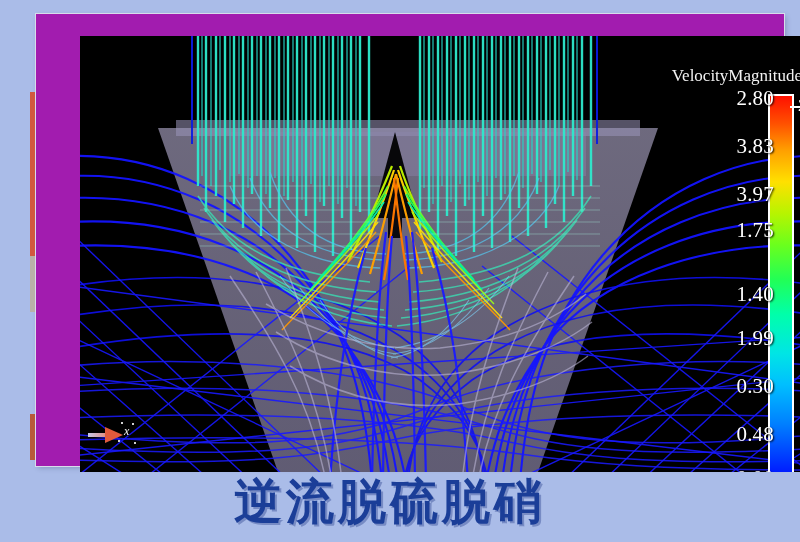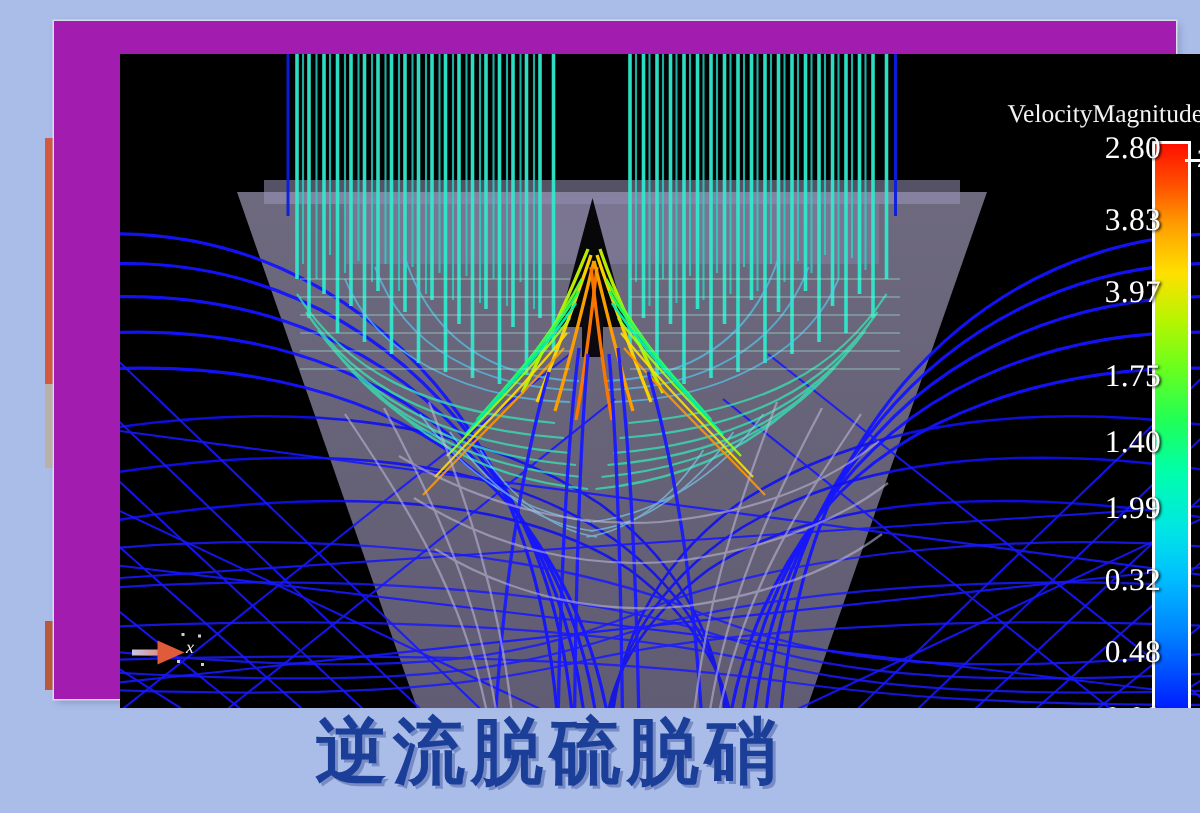--- a/index.html
+++ b/index.html
@@ -117,20 +117,21 @@
   .axis-spark{position:absolute;width:2px;height:2px;background:#cfcfcf;}
 
   
   #caption{
     position:absolute;left:0;top:470px;width:732px;text-align:center;
     color:#1b3e98;
     font-family:"DejaVu Sans", sans-serif;
     font-size:48px;font-weight:bold;letter-spacing:4px;
     text-shadow:2px 2px 0 rgba(25,50,130,.35);
     line-height:62px;
+    padding-left:24px;
   }
 </style>
 </head>
 <body>
 
 <div id="slide">
 
   <div id="frame">
 
     <div class="edge-stripe" id="stripe-a"></div>
@@ -393,24 +394,24 @@
         </svg>
 
         <div id="colorbar-wrap">
           <div id="cbar-title">VelocityMagnitude</div>
 
           <div id="cbar-bar"></div>
 
           <div class="cbar-tick-label" style="top:20px">2.80</div>
           <div class="cbar-tick-label" style="top:68px">3.83</div>
           <div class="cbar-tick-label" style="top:116px">3.97</div>
-          <div class="cbar-tick-label" style="top:172px">1.75</div>
+          <div class="cbar-tick-label" style="top:152px">1.75</div>
           <div class="cbar-tick-label" style="top:216px">1.40</div>
           <div class="cbar-tick-label" style="top:260px">1.99</div>
-          <div class="cbar-tick-label" style="top:308px">0.32</div>
+          <div class="cbar-tick-label" style="top:308px">0.30</div>
           <div class="cbar-tick-label" style="top:356px">0.48</div>
           <div class="cbar-tick-label" style="top:400px">0.00</div>
 
           <div class="range-dash" id="dash-max"></div>
 
           <div class="cbar-range" id="cbar-max">2.74</div>
 
         </div>
 
         <div id="axis-widget">

